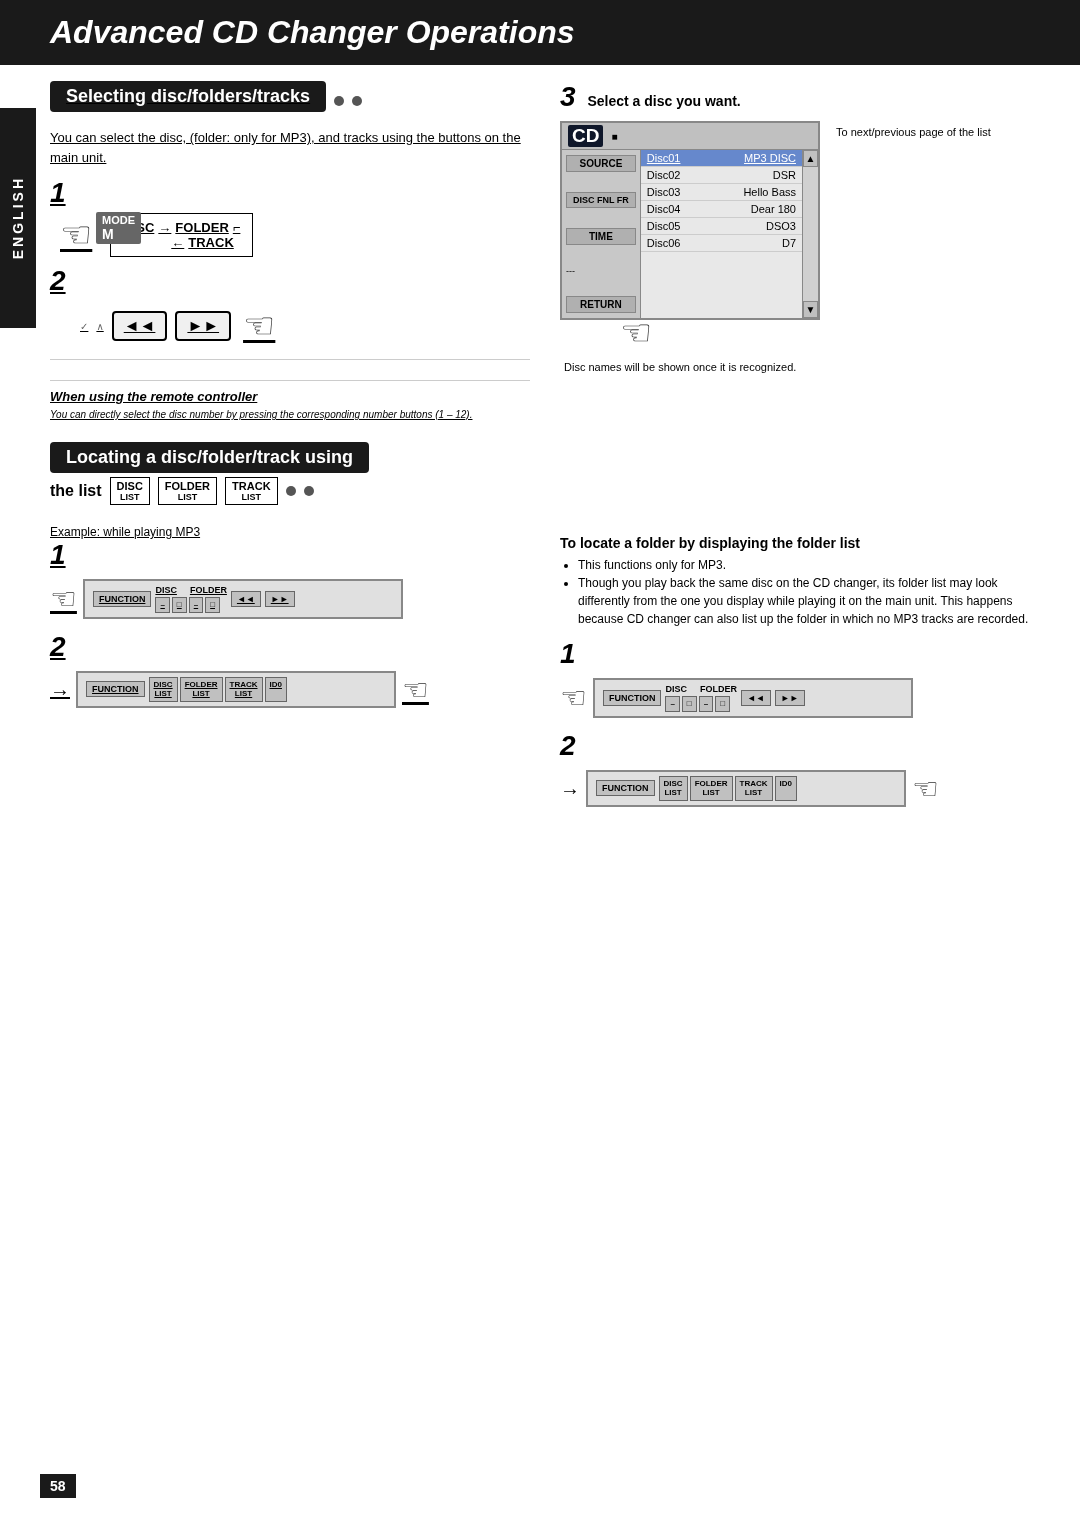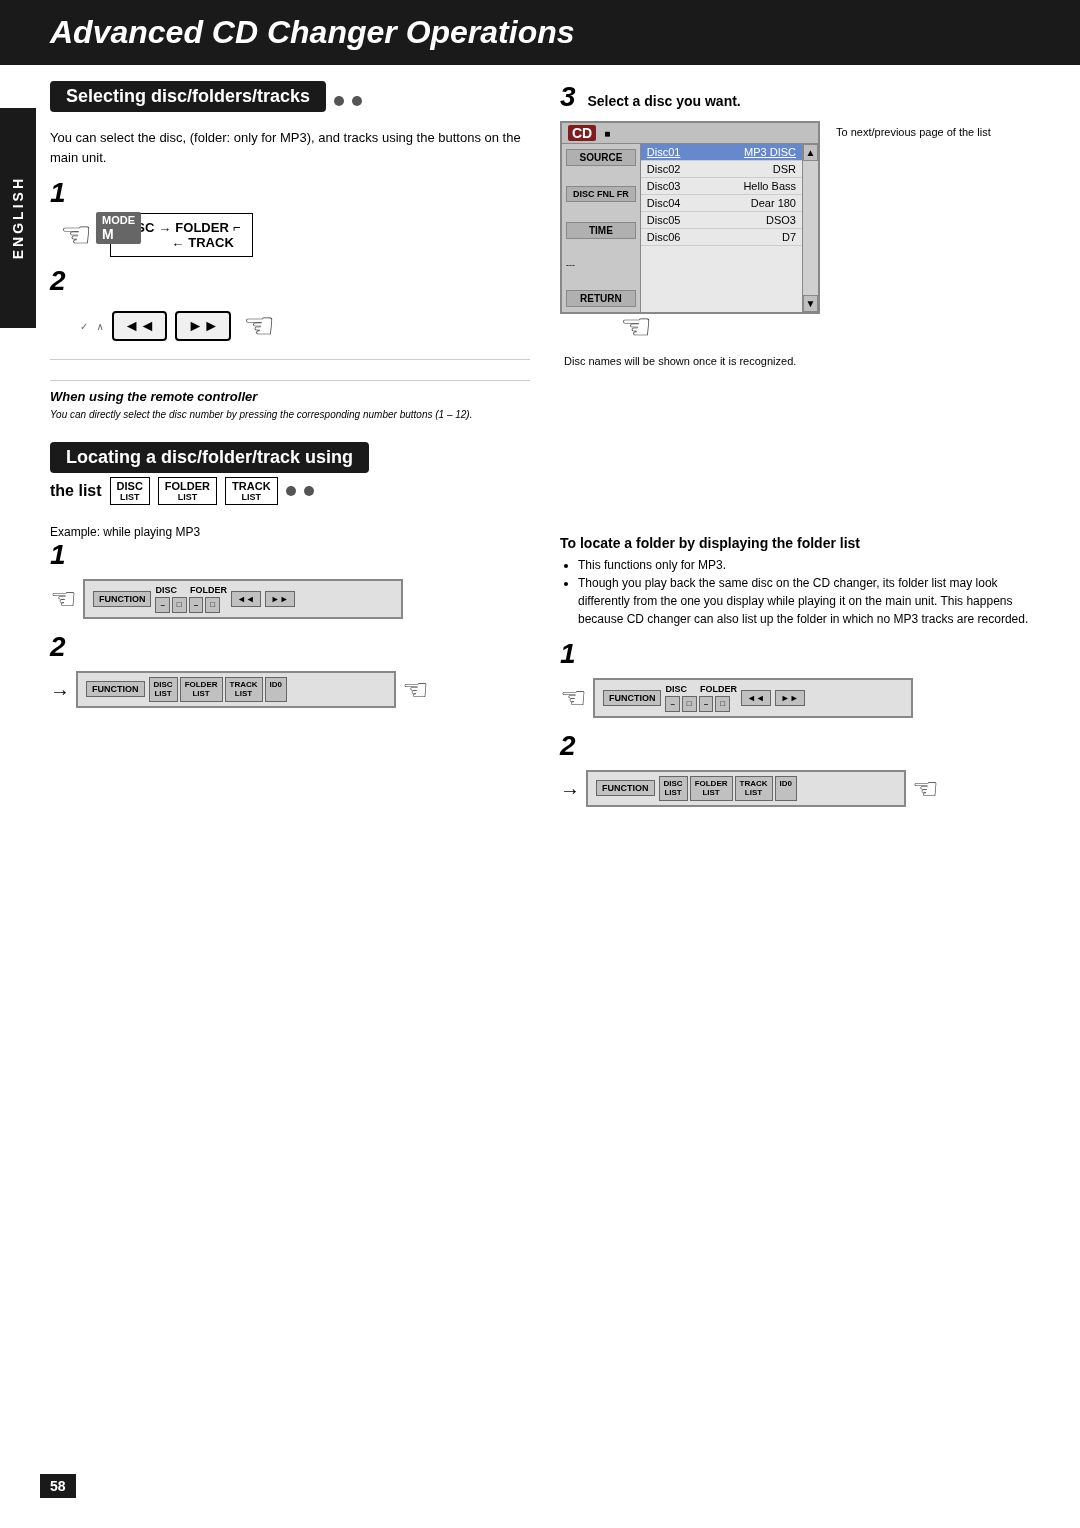--- a/index.html
+++ b/index.html
@@ -75,20 +75,21 @@
       display: inline-block;
     }
 
     
     .two-col {
       display: flex;
       gap: 30px;
     }
     .col-left {
       flex: 1;
+      text-decoration: underline;
     }
     .col-right {
       flex: 1;
     }
 
     
     .step-number {
       font-size: 28px;
       font-weight: bold;
       font-style: italic;
@@ -140,22 +141,22 @@
     .cd-screen-header {
       background: #c0c0c0;
       padding: 2px 6px;
       display: flex;
       align-items: center;
       gap: 8px;
       border-bottom: 1px solid #888;
     }
     .cd-logo {
       font-weight: bold;
-      font-size: 14px;
-      background: #7f1d1d;
+      font-size: 19px;
+      background: #0f172a;
       color: #fff;
       padding: 0 4px;
       border-radius: 2px;
     }
     .cd-screen-sidebar {
       display: flex;
       flex-direction: column;
       gap: 18px;
       padding: 4px 0;
       background: #c8c8c8;

